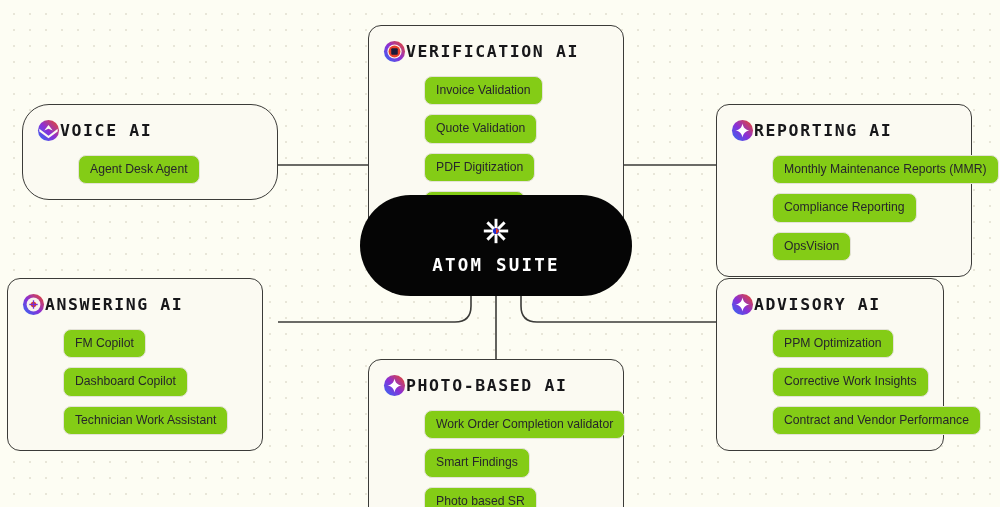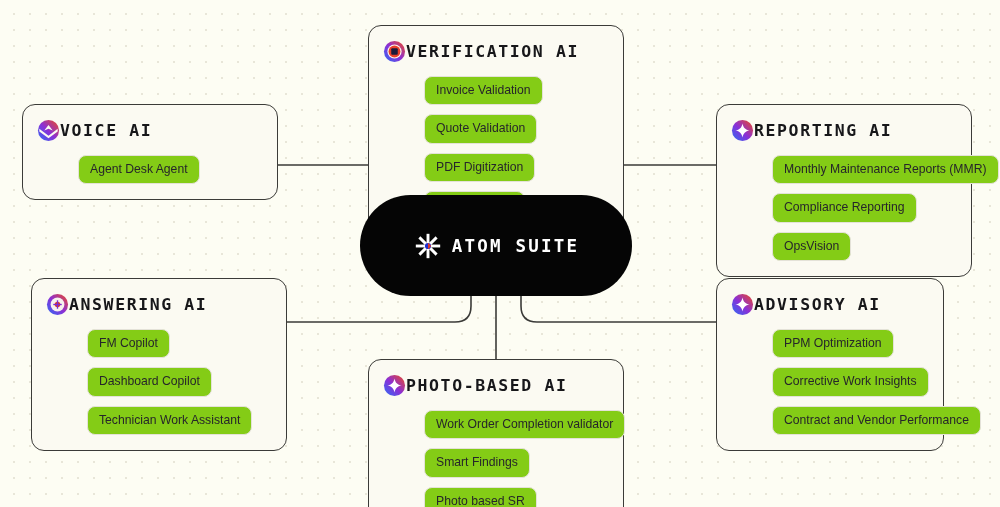--- a/index.html
+++ b/index.html
@@ -81,21 +81,21 @@
   
   #hub {
     position: absolute;
     left: 360px;
     top: 195px;
     width: 272px;
     height: 101px;
     background: #050505;
     border-radius: 52px;
     display: flex;
-    flex-direction: row;
+    flex-direction: column;
     align-items: center;
     justify-content: center;
     gap: 9px;
   }
   #hub .hub-label {
     font-family: "DejaVu Sans Mono", "Liberation Mono", monospace;
     font-size: 17.5px;
     font-weight: bold;
     letter-spacing: 2.2px;
     color: #ffffff;
@@ -142,42 +142,42 @@
       <span class="panel-title">VERIFICATION AI</span>
     </div>
     <div class="chips">
       <span class="chip">Invoice Validation</span>
       <span class="chip">Quote Validation</span>
       <span class="chip">PDF Digitization</span>
       <span class="chip">COI validation</span>
     </div>
   </div>
 
-  <div class="panel" style="left:22px; top:104px; width:256px;">
+  <div class="panel" style="left:22px; top:104px; width:256px;border-radius:27px;">
     <div class="panel-head">
       <svg class="mark" viewBox="0 0 24 24">
         <defs>
           <linearGradient id="gVoi" x1="0" y1="1" x2="1" y2="0">
             <stop offset="0%" stop-color="#2b6ef6"></stop>
             <stop offset="48%" stop-color="#8b2fd6"></stop>
             <stop offset="100%" stop-color="#f04a1e"></stop>
           </linearGradient>
         </defs>
         <circle cx="12" cy="12" r="11" fill="url(#gVoi)"></circle>
         <path d="M2.4 10.2 L12 17.4 L21.6 10.2 L21.6 13 L12 20.2 L2.4 13 Z" fill="#fbfaf2"></path>
         <path d="M12 6.2 L16.4 12 L12 10.2 L7.6 12 Z" fill="#fbfaf2"></path>
       </svg>
       <span class="panel-title">VOICE AI</span>
     </div>
     <div class="chips">
       <span class="chip">Agent Desk Agent</span>
     </div>
   </div>
 
-  <div class="panel" style="left:31px; top:278px; width:256px;">
+  <div class="panel" style="left:7px; top:278px; width:256px;">
     <div class="panel-head">
       <svg class="mark" viewBox="0 0 24 24">
         <defs>
           <linearGradient id="gAns" x1="0" y1="1" x2="1" y2="0">
             <stop offset="0%" stop-color="#2b6ef6"></stop>
             <stop offset="48%" stop-color="#8b2fd6"></stop>
             <stop offset="100%" stop-color="#f04a1e"></stop>
           </linearGradient>
         </defs>
         <circle cx="12" cy="12" r="11" fill="url(#gAns)"></circle>

